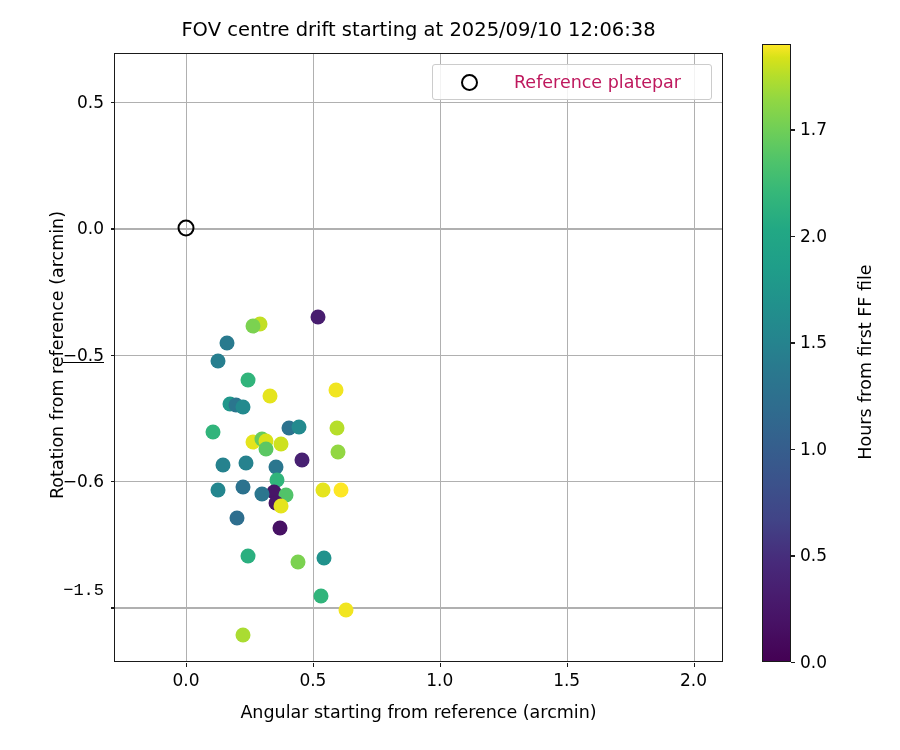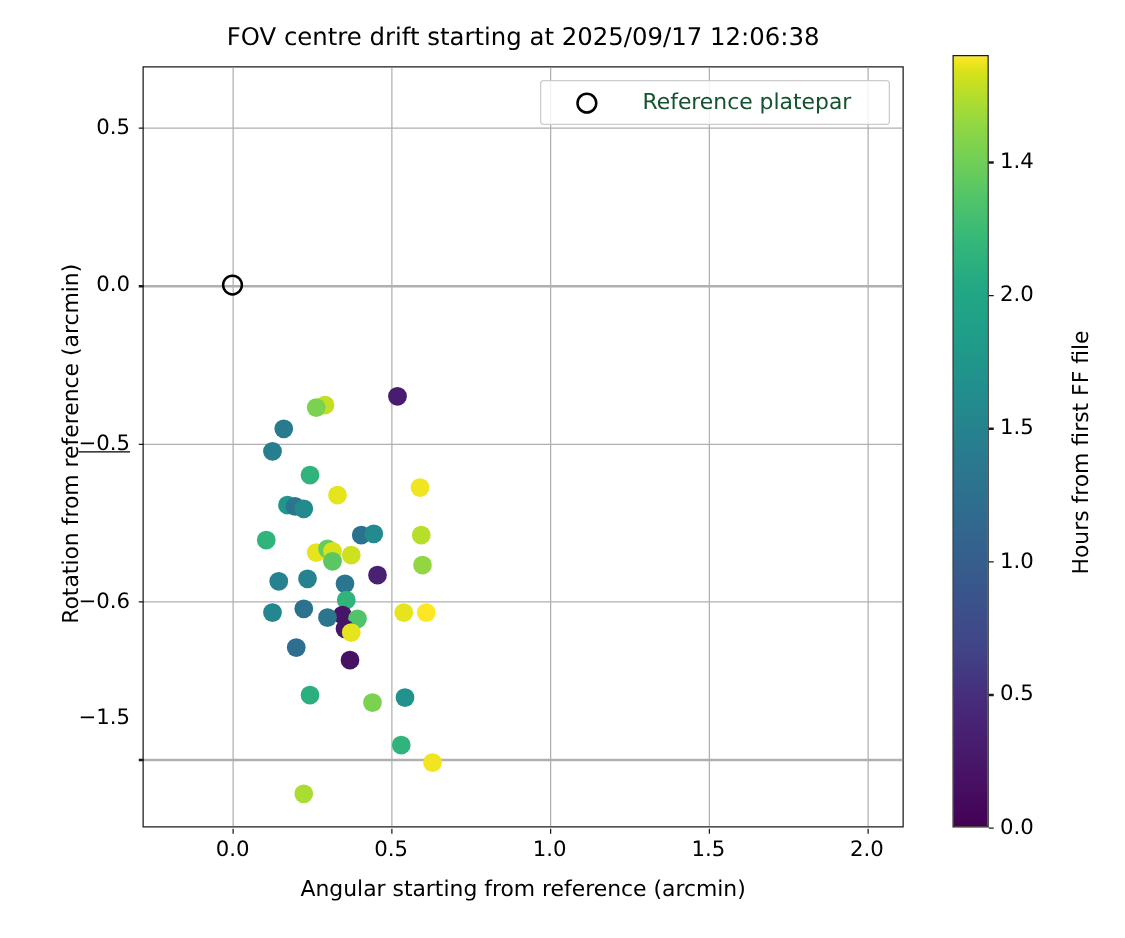--- a/index.html
+++ b/index.html
@@ -153,21 +153,21 @@
     height: 17px;
     border: 2.1px solid #000000;
     border-radius: 50%;
     margin-left: 28px;
     box-sizing: border-box;
     flex: none;
   }
   #legend-label {
     margin-left: 36px;
     font-size: 17.5px;
-    color: #14532d;
+    color: #be185d;
     white-space: nowrap;
   }
   
   #colorbar-wrap {
     position: absolute;
     left: 762px;
     top: 44px;
     width: 29px;
     height: 618px;
   }
@@ -225,21 +225,21 @@
     color: #000000;
     transform: rotate(-90deg);
     white-space: nowrap;
   }
 </style>
 </head>
 <body>
 
 <div id="figure">
 
-  <div id="title">FOV centre drift starting at 2025/09/17 12:06:38</div>
+  <div id="title">FOV centre drift starting at 2025/09/10 12:06:38</div>
 
   <div id="axes">
     <div id="plot-area">
         <div class="gridline-v" style="left: 71.05px;"></div>
         <div class="gridline-v" style="left: 197.925px;"></div>
         <div class="gridline-v" style="left: 324.8px;"></div>
         <div class="gridline-v" style="left: 451.675px;"></div>
         <div class="gridline-v" style="left: 578.55px;"></div>
         <div class="gridline-h" style="top: 48.0124px;"></div>
         <div class="gridline-h" style="top: 174.361px;"></div>
@@ -307,36 +307,36 @@
       <div class="tick-x-label" style="left: 578.55px;">2.0</div>
       <div class="tick-y" style="top: 48.0124px;"></div>
       <div class="tick-y-label" style="top: 48.0124px;">0.5</div>
       <div class="tick-y" style="top: 174.361px;"></div>
       <div class="tick-y-label" style="top: 174.361px;">0.0</div>
       <div class="tick-y" style="top: 300.71px;"></div>
       <div class="tick-y-label" style="top: 300.71px; text-decoration: underline;">−0.5</div>
       <div class="tick-y" style="top: 427.058px;"></div>
       <div class="tick-y-label" style="top: 427.058px;">−0.6</div>
       <div class="tick-y" style="top: 553.407px;"></div>
-      <div class="tick-y-label" style="top: 520px;">−1.5</div>
+      <div class="tick-y-label" style="top: 536px; font-family: Liberation Mono, monospace;">−1.5</div>
     </div>
 
   <div id="xlabel">Angular starting from reference (arcmin)</div>
   <div id="ylabel">Rotation from reference (arcmin)</div>
 
   <div id="colorbar-wrap">
     <div id="colorbar"></div>
   <div class="cb-tick" style="top: 618px;"></div>
       <div class="cb-tick-label" style="top: 618px;">0.0</div>
       <div class="cb-tick" style="top: 511.448px;"></div>
       <div class="cb-tick-label" style="top: 511.448px;">0.5</div>
       <div class="cb-tick" style="top: 404.897px;"></div>
       <div class="cb-tick-label" style="top: 404.897px;">1.0</div>
       <div class="cb-tick" style="top: 298.345px;"></div>
       <div class="cb-tick-label" style="top: 298.345px;">1.5</div>
       <div class="cb-tick" style="top: 191.793px;"></div>
       <div class="cb-tick-label" style="top: 191.793px;">2.0</div>
       <div class="cb-tick" style="top: 85.2414px;"></div>
-      <div class="cb-tick-label" style="top: 85.2414px;">1.4</div>
+      <div class="cb-tick-label" style="top: 85.2414px;">1.7</div>
     </div>
   <div id="cblabel">Hours from first FF file</div>
 
 </div>
 
 </body></html>

